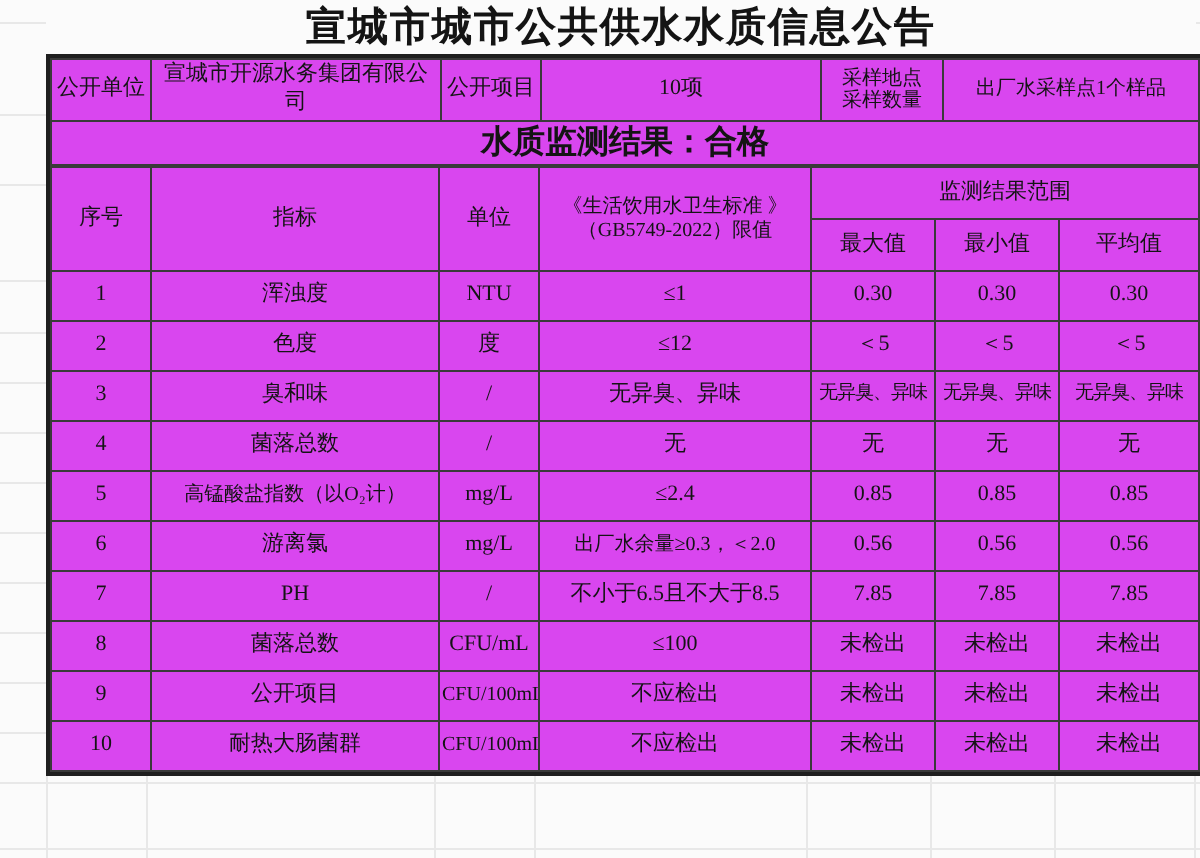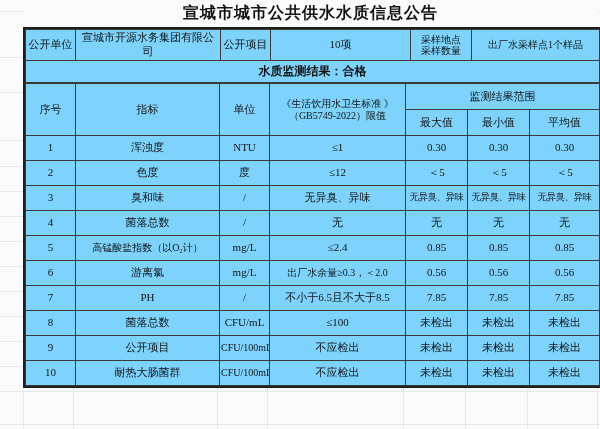--- a/index.html
+++ b/index.html
@@ -10,34 +10,34 @@
     color:#141414;
   }
   
   .gridlayer{position:absolute;left:0;top:0;width:600px;height:429px;z-index:0;}
   .gv{position:absolute;top:0;width:1px;height:429px;background:#e8e8e8;}
   .gh{position:absolute;left:0;height:1px;width:600px;background:#e8e8e8;}
 
   .title{
     position:absolute;left:23px;top:0;width:575px;height:27px;z-index:2;
     background:#fbfbfb;display:flex;align-items:center;justify-content:center;
-    font-size:16px;font-weight:bold;letter-spacing:1px;
+    font-size:20px;font-weight:bold;letter-spacing:1px;
   }
   .sheet{
     position:absolute;left:23px;top:27px;width:574px;z-index:1;
-    background:#7dd3fc;border:2px solid #1f1f1f;
+    background:#d946ef;border:2px solid #1f1f1f;
   }
   table{border-collapse:collapse;table-layout:fixed;width:100%;}
   td{
     border:1px solid #3a3a3a;text-align:center;vertical-align:middle;
     padding:0 1px;font-size:11px;line-height:1.25;overflow:hidden;
   }
   .info tr.r1 td{height:30px;}
   .info tr.r2 td{height:34px;}
-  .banner-row td{height:21px;font-weight:bold;font-size:12px;}
+  .banner-row td{height:21px;font-weight:bold;font-size:16px;}
   .two div{line-height:1.15;}
   .small{font-size:10px;}
   .xsmall{font-size:9.5px;letter-spacing:-0.5px;white-space:nowrap;}
   .ind thead tr.h1 td{height:25px;}
   .ind thead tr.h2 td{height:25px;}
   .ind tbody td{height:24px;}
   .nowrap{white-space:nowrap;}
 </style>
 </head>
 <body>

